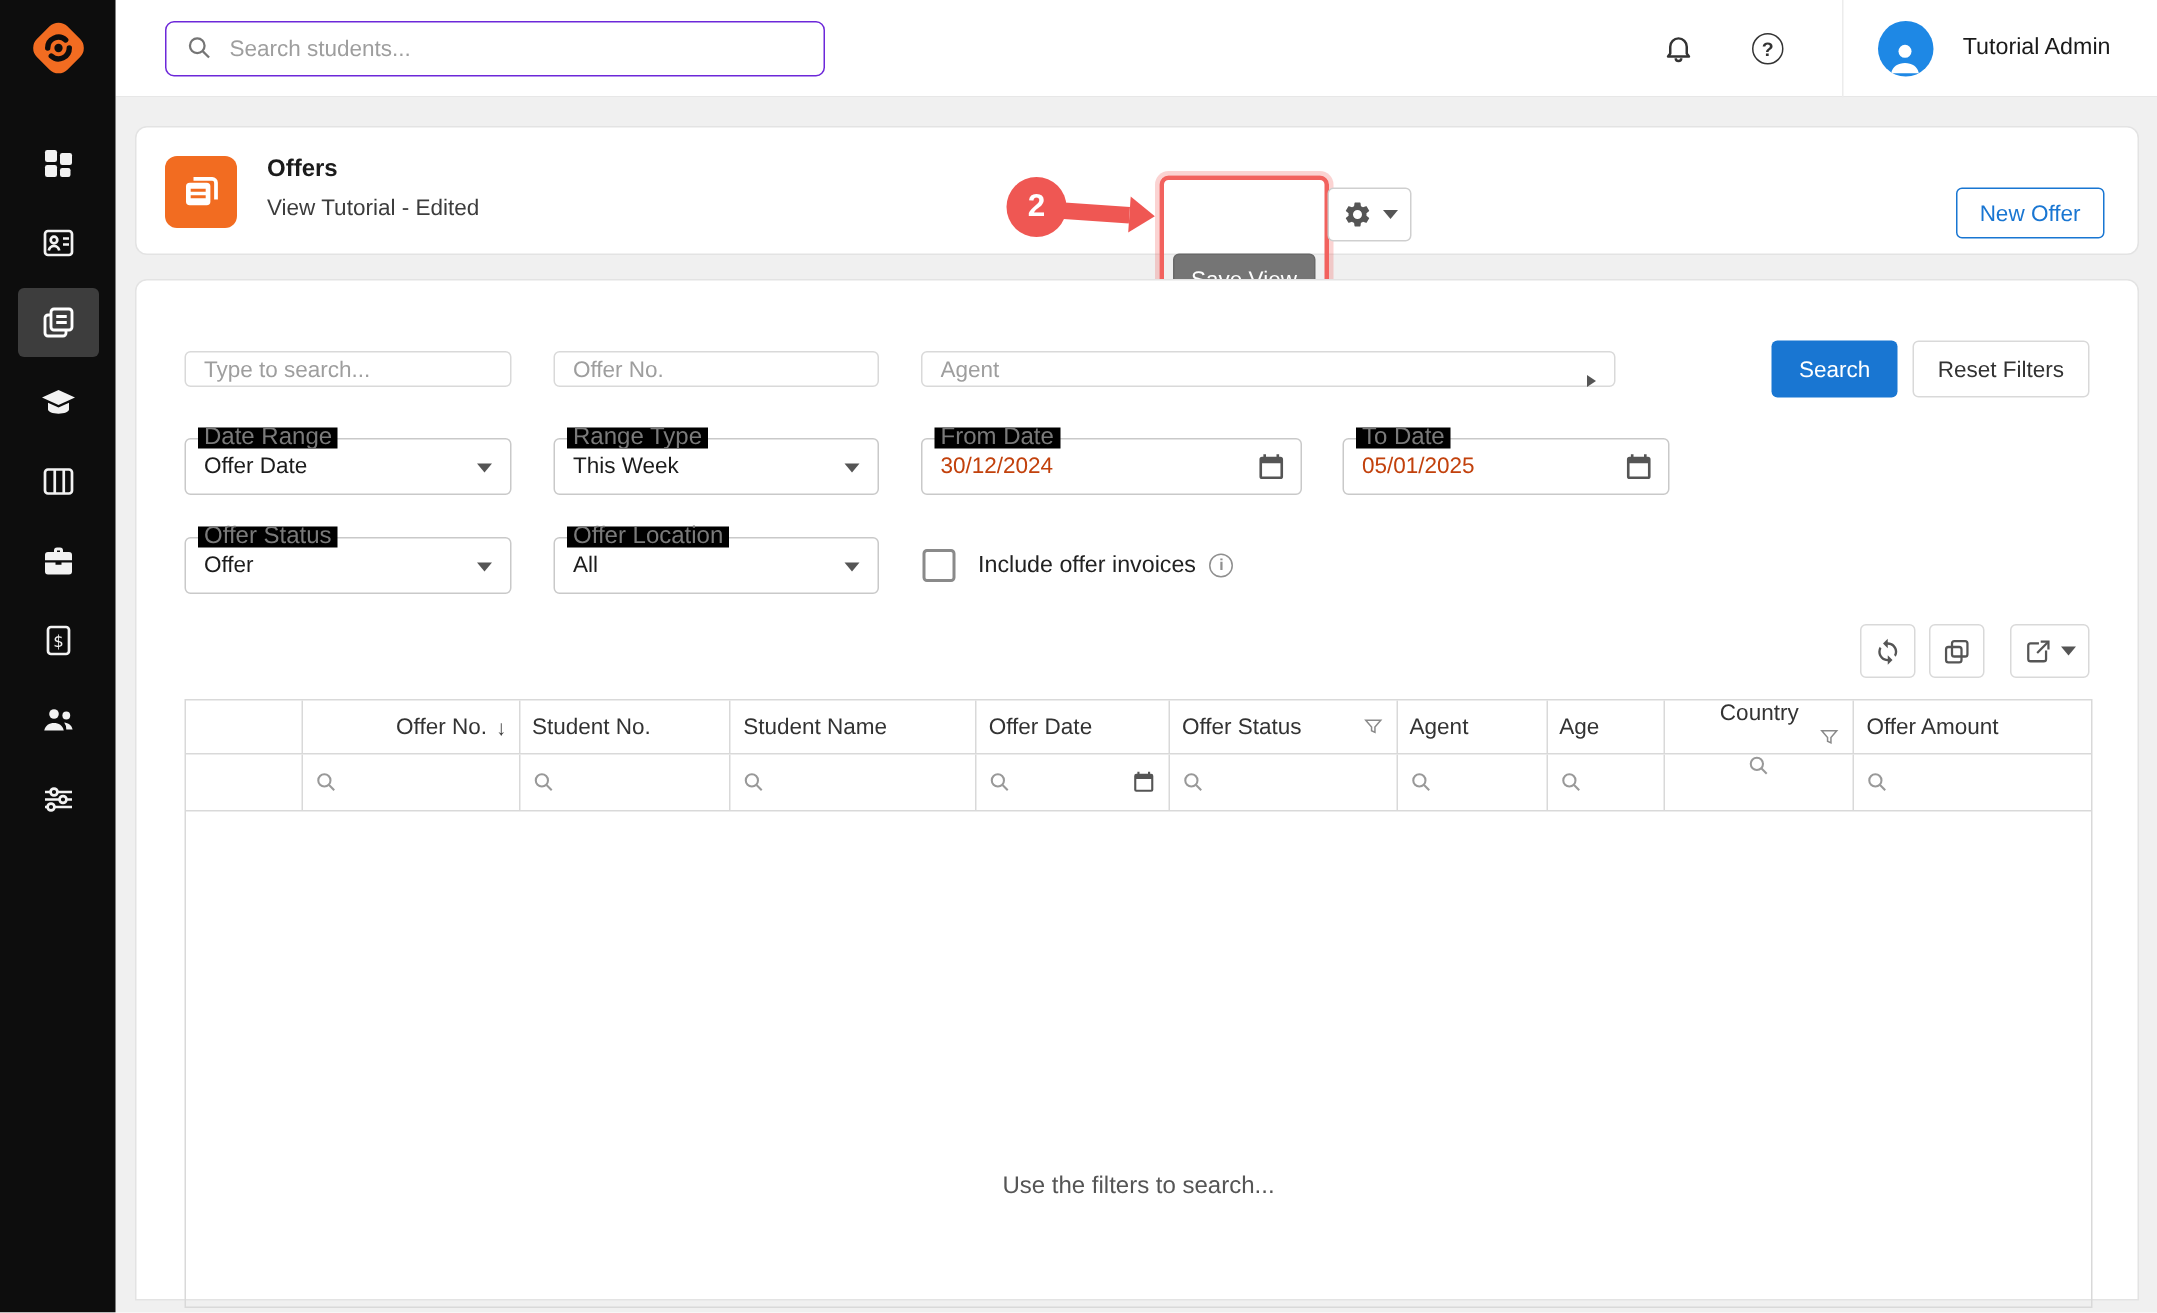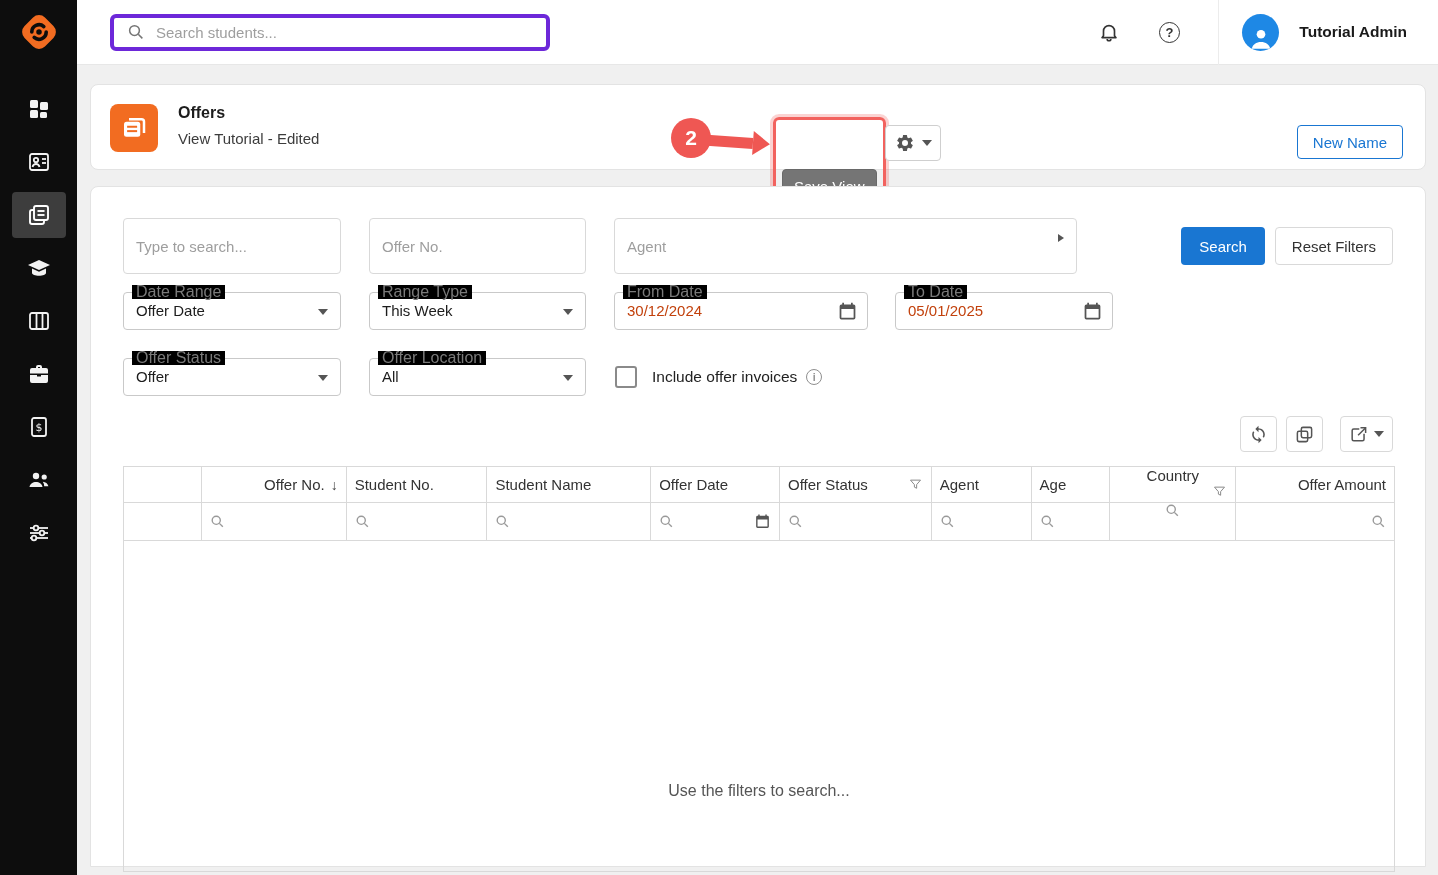--- a/index.html
+++ b/index.html
@@ -10,32 +10,32 @@
   }
   
   .sidebar { position:absolute; left:0; top:0; width:77px; height:875px; background:#0d0d0d; z-index:10; display:flex; flex-direction:column; align-items:center; }
   .logo { margin-top:8px; width:48px; height:48px; display:flex; align-items:center; justify-content:center; cursor:pointer; }
   .nav { margin-top:30px; display:flex; flex-direction:column; align-items:center; }
   .nav-item { width:54px; height:46px; margin-bottom:7px; display:flex; align-items:center; justify-content:center; border-radius:4px; cursor:pointer; }
   .nav-item.active { background:#3d3d3d; }
   .nav-item svg { width:24px; height:24px; }
   
   .topbar { position:absolute; left:77px; top:0; width:1361px; height:65px; background:#fff; border-bottom:1px solid #e7e7e7; display:flex; align-items:center; }
-  .search-wrap { margin-left:33px; width:440px; height:37px; border:4px solid #6d28d9; border-radius:6px; background:#fff; display:flex; align-items:center; padding:0 13px; }
+  .search-wrap { margin-left:33px; width:440px; height:37px; border:1px solid #6d28d9; border-radius:6px; background:#fff; display:flex; align-items:center; padding:0 13px; }
   .search-wrap svg { width:18px; height:18px; flex:0 0 auto; }
   .search-wrap input { border:none; outline:none; flex:1; margin-left:11px; font-size:15px; color:#333; font-family:inherit; background:transparent; }
   .search-wrap input::placeholder { color:#9e9e9e; }
   .topbar-right { margin-left:auto; display:flex; align-items:center; height:100%; }
   .tb-icon-btn { width:30px; height:30px; display:flex; align-items:center; justify-content:center; cursor:pointer; background:none; border:none; }
   .tb-icon-btn svg { width:22px; height:22px; }
   .help-circle { width:21px; height:21px; border:1.8px solid #333; border-radius:50%; display:flex; align-items:center; justify-content:center; font-size:13px; font-weight:700; color:#333; }
   .tb-divider { width:1px; height:65px; background:#ececec; margin:0 0 0 34px; }
   .avatar { width:37px; height:37px; border-radius:50%; background:#1e88e5; display:flex; align-items:flex-end; justify-content:center; overflow:hidden; margin-left:23px; cursor:pointer; }
   .avatar svg { width:26px; height:26px; }
-  .user-name { margin-left:20px; margin-right:31px; font-size:15.5px; font-weight:700; color:#1a1a1a; }
+  .user-name { margin-left:20px; margin-right:31px; font-size:15.5px; font-weight:400; color:#1a1a1a; }
   
   .header-card { position:absolute; left:90px; top:84px; width:1336px; height:86px; background:#fff; border:1px solid #e3e3e3; border-radius:8px; }
   .page-icon { position:absolute; left:19px; top:19px; width:48px; height:48px; border-radius:8px; background:#f26c21; display:flex; align-items:center; justify-content:center; }
   .page-icon svg { width:30px; height:30px; }
   .hd-titles { position:absolute; left:87px; top:19px; }
   .hd-title { font-size:16px; font-weight:700; color:#1c1c1c; }
   .hd-sub { margin-top:8px; font-size:15px; color:#3c3c3c; }
   .anno-circle { position:absolute; left:580px; top:33px; width:40px; height:40px; border-radius:50%; background:#ef5753; color:#fff; font-size:21px; font-weight:700; display:flex; align-items:center; justify-content:center; z-index:3; }
   .anno-arrow { position:absolute; left:616px; top:45px; display:flex; align-items:center; transform:rotate(4deg); z-index:2; }
   .anno-bar { width:46px; height:11px; background:#ef5753; }
@@ -43,21 +43,21 @@
   .sv-highlight { position:absolute; left:682px; top:32px; border:3px solid #f2625e; border-radius:6px; padding:5px 6px; box-shadow:0 0 0 3px rgba(242,98,94,.28); }
   .save-view-btn { height:34px; padding:0 11px; background:#757575; color:#fff; border:1px solid #696969; border-radius:4px; font-size:15px; font-family:Liberation Sans, sans-serif; cursor:pointer;margin-top:44px; }
   .gear-btn { position:absolute; left:794px; top:40px; width:56px; height:36px; background:#fff; border:1px solid #cfcfcf; border-radius:4px; display:flex; align-items:center; justify-content:center; gap:7px; cursor:pointer; }
   .gear-btn svg { width:20px; height:20px; }
   .caret-dn { width:0; height:0; border-left:5px solid transparent; border-right:5px solid transparent; border-top:6px solid #555; }
   .new-offer-btn { position:absolute; right:22px; top:40px; height:34px; padding:0 15px; background:#fff; border:1px solid #1976d2; color:#1976d2; border-radius:4px; font-size:15px; font-family:inherit; cursor:pointer; }
   
   .filter-card { position:absolute; left:90px; top:186px; width:1336px; height:681px; background:#fff; border:1px solid #e3e3e3; border-radius:8px 8px 0 0; padding:0 32px; }
   .frow { display:flex; align-items:center; }
   .frow1 { margin-top:39px; height:40px; }
-  .tinput { height:56px; border:1px solid #d9d9d9; border-radius:4px; padding:0 12px; font-size:15px; font-family:inherit; color:#333; outline:none; background:#fff; }
+  .tinput { height:24px; border:1px solid #d9d9d9; border-radius:4px; padding:0 12px; font-size:15px; font-family:inherit; color:#333; outline:none; background:#fff; }
   .tinput::placeholder { color:#9e9e9e; }
   .w-a { width:218px; } .w-b { width:217px; margin-left:28px; }
   .agent-wrap { position:relative; width:463px; margin-left:28px; }
   .agent-wrap input { width:100%; }
   .caret-right { position:absolute; right:13px; top:16px; width:0; height:0; border-top:4.5px solid transparent; border-bottom:4.5px solid transparent; border-left:6px solid #555; }
   .search-btn { margin-left:auto; height:38px; padding:0 18px; background:#1976d2; color:#fff; border:none; border-radius:4px; font-size:15px; font-family:inherit; cursor:pointer; }
   .reset-btn { margin-left:10px; height:38px; padding:0 16px; background:#fff; color:#333; border:1px solid #d9d9d9; border-radius:4px; font-size:15px; font-family:inherit; cursor:pointer; }
   .frow2 { margin-top:26px; height:38px; }
   .frow3 { margin-top:28px; height:38px; }
   .mfield { position:relative; height:38px; border:1px solid #c9c9c9; border-radius:4px; background:#fff; cursor:pointer; }
@@ -73,21 +73,21 @@
   .info-i { margin-left:9px; width:16px; height:16px; border:1.5px solid #8f8f8f; border-radius:50%; color:#8f8f8f; font-size:10.5px; display:flex; align-items:center; justify-content:center; font-weight:700; }
   .toolbar-row { margin-top:20px; display:flex; justify-content:flex-end; align-items:center; }
   .tool-btn { width:37px; height:36px; background:#fff; border:1px solid #d9d9d9; border-radius:4px; display:flex; align-items:center; justify-content:center; cursor:pointer; }
   .tool-btn svg { width:19px; height:19px; }
   .tool-btn.export { width:53px; gap:6px; margin-left:17px; }
   .tool-gap { margin-left:9px; }
   
   .grid { margin-top:14px; width:1272px; border:1px solid #d9d9d9; }
   .grid-row { display:flex; }
   .gc { border-right:1px solid #d9d9d9; display:flex; align-items:center; padding:0 8px; }
-  .gc:last-child { border-right:none;justify-content:flex-end; }
+  .gc:last-child { border-right:none; }
   .grid-head { border-bottom:1px solid #d9d9d9; height:36px; }
   .grid-head .gc { font-size:15px; color:#333; cursor:pointer; }
   .grid-filter { border-bottom:1px solid #d9d9d9; height:38px; }
   .grid-filter .gc { cursor:text; }
   .grid-filter svg { width:15px; height:15px; }
   .c0{width:78px;} .c1{width:145px;justify-content:flex-end;} .c2{width:141px;} .c3{width:164px;}
   .c4{width:129px;} .c5{width:152px;} .c6{width:100px;} .c7{width:79px;} .c8{width:126px;flex-direction:column;} .c9{width:158px;}
   .sort-arrow { margin-left:6px; color:#424242; font-size:14px; }
   .funnel { margin-left:auto; display:flex; }
   .funnel svg { width:15px; height:15px; }
@@ -229,21 +229,21 @@
 
   <div class="sv-highlight">
     <button class="save-view-btn">Save View</button>
   </div>
   <button class="gear-btn">
     <svg viewBox="0 0 24 24" fill="#555">
       <path d="M19.14 12.94c.04-.3.06-.61.06-.94 0-.32-.02-.64-.07-.94l2.03-1.58a.49.49 0 0 0 .12-.61l-1.92-3.32a.49.49 0 0 0-.59-.22l-2.39.96c-.5-.38-1.03-.7-1.62-.94L14.4 2.81a.48.48 0 0 0-.48-.41h-3.84c-.24 0-.43.17-.47.41l-.36 2.54c-.59.24-1.13.57-1.62.94l-2.39-.96a.49.49 0 0 0-.59.22L2.74 8.87c-.12.21-.08.47.12.61l2.03 1.58c-.05.3-.09.63-.09.94s.02.64.07.94l-2.03 1.58a.49.49 0 0 0-.12.61l1.92 3.32c.12.22.37.29.59.22l2.39-.96c.5.38 1.03.7 1.62.94l.36 2.54c.05.24.24.41.48.41h3.84c.24 0 .44-.17.47-.41l.36-2.54c.59-.24 1.13-.56 1.62-.94l2.39.96c.22.08.47 0 .59-.22l1.92-3.32a.49.49 0 0 0-.12-.61l-2.01-1.58zM12 15.6A3.6 3.6 0 1 1 12 8.4a3.6 3.6 0 0 1 0 7.2z"></path>
     </svg>
     <span class="caret-dn"></span>
   </button>
-  <button class="new-offer-btn">New Name</button>
+  <button class="new-offer-btn">New Offer</button>
 </section>
 
 <section class="filter-card">
 
   <div class="frow frow1">
     <input type="text" class="tinput w-a" placeholder="Type to search..." style="">
     <input type="text" class="tinput w-b" placeholder="Offer No." style="">
     <div class="agent-wrap">
       <input type="text" class="tinput" placeholder="Agent" style="">
       <span class="caret-right"></span>

